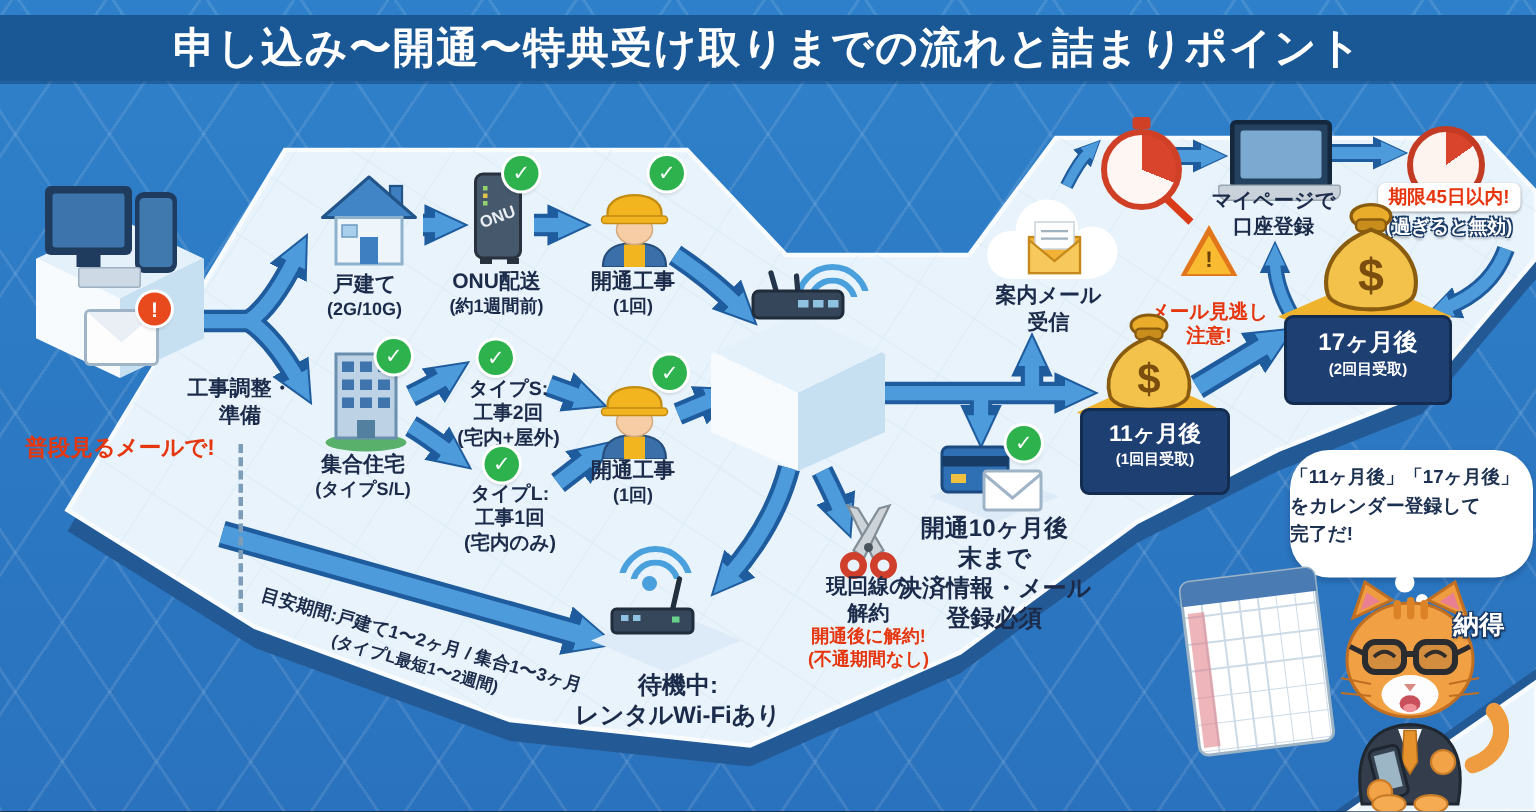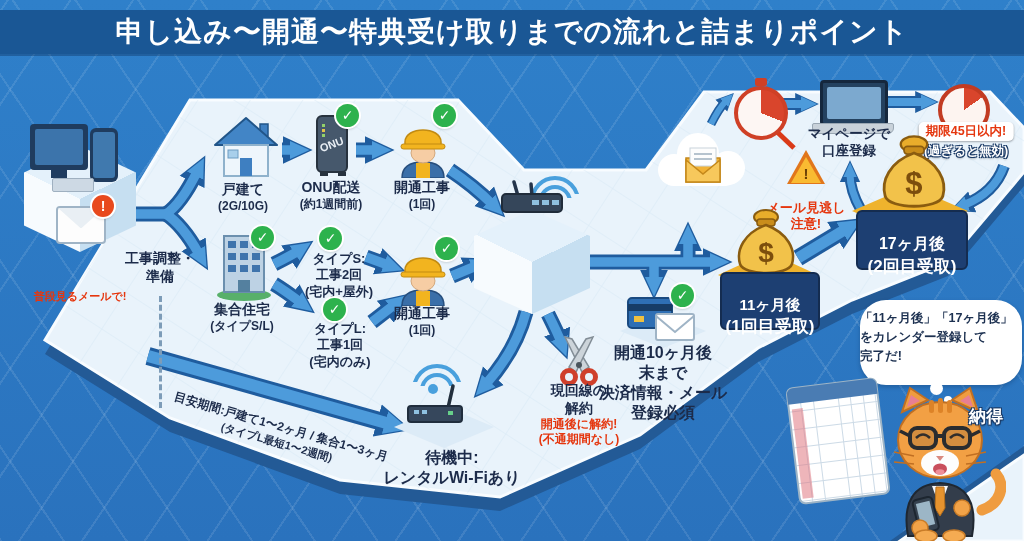--- a/index.html
+++ b/index.html
@@ -60,22 +60,22 @@
   .wifi::before{content:"";position:absolute;left:-8px;top:-11px;width:26px;height:26px;
     border:4px solid #49a0dd;border-radius:50%;clip-path:polygon(0 0,100% 0,100% 38%,0 38%);}
   .wifi::after{content:"";position:absolute;left:-16px;top:-20px;width:42px;height:42px;
     border:4px solid #49a0dd;border-radius:50%;clip-path:polygon(0 0,100% 0,100% 36%,0 36%);}
   .diamond{position:absolute;background:#dcebf7;clip-path:polygon(50% 0,100% 50%,50% 100%,0 50%);
     filter:drop-shadow(0 4px 0 #a9c9e0);}
   .gdiamond{position:absolute;background:#efb32d;clip-path:polygon(50% 0,100% 50%,50% 100%,0 50%);
     filter:drop-shadow(0 5px 0 #bc851c);}
   .navybox{position:absolute;background:#1d3f72;border:2px solid #142c50;border-radius:6px;
     color:#fff;text-align:center;font-weight:bold;}
-  .navybox .t1{display:block;font-size:15px;padding-top:22px;}
-  .navybox .t2{display:block;font-size:17px;}
+  .navybox .t1{display:block;font-size:15px;padding-top:6px;}
+  .navybox .t2{display:block;font-size:10px;}
   .pill{position:absolute;transform:translateX(-50%);background:#fff;border-radius:5px;
     padding:1px 7px;color:#e5360e;font-weight:800;font-size:12.5px;white-space:nowrap;
     box-shadow:0 1px 2px rgba(0,0,0,.3);}
   .outline-w{color:#fff;font-weight:800;
     text-shadow:1px 1px 0 #1a3a66,-1px 1px 0 #1a3a66,1px -1px 0 #1a3a66,-1px -1px 0 #1a3a66,0 2px 2px rgba(0,0,0,.3);}
   .bubble{position:absolute;background:#fff;border-radius:26px;text-align:left;
     color:#1c3050;font-weight:700;font-size:12.5px;line-height:1.5;
     box-shadow:0 2px 4px rgba(10,40,80,.3);}
   .bubble span{display:block;}
   .bdot{position:absolute;background:#fff;border-radius:50%;}
@@ -181,21 +181,21 @@
     <span>申し込み〜開通〜特典受け取りまでの流れと詰まりポイント</span>
   </div>
 
   <div class="cube" style="left:24px;top:146px;width:112px;height:106px"></div>
   <div class="monitor" style="left:30px;top:124px"></div>
   <div class="phone" style="left:90px;top:128px"></div>
   <div class="keyboard" style="left:52px;top:178px"></div>
   <div class="env" style="left:56px;top:206px"></div>
   <div class="alertb" style="left:92px;top:195px">
     <span>!</span></div>
-  <div class="lbl red" style="left:80px;top:290px;font-size:11px">
+  <div class="lbl red" style="left:80px;top:290px;font-size:15px">
     <span>普段見るメールで!</span>
     </div>
 
   <div class="lbl" style="left:160px;top:250px">
     <span>工事調整・</span>
     <span>準備</span>
     </div>
   <div class="dashline" style="left:159px;top:296px;height:112px"></div>
 
   <svg class="node" style="left:213px;top:116px" width="66" height="62" viewBox="0 0 66 62">
@@ -355,20 +355,24 @@
   <svg class="node" style="left:650px;top:128px" width="104" height="62" viewBox="0 0 104 62">
     <circle cx="24" cy="42" r="16" fill="#fff"></circle>
       <circle cx="48" cy="26" r="21" fill="#fff"></circle>
     <circle cx="78" cy="40" r="17" fill="#fff"></circle>
       <rect x="16" y="38" width="70" height="20" rx="10" fill="#fff"></rect>
     <rect x="36" y="30" width="34" height="24" fill="#f1b236" stroke="#c5881a" stroke-width="1.5"></rect>
     <rect x="40" y="20" width="26" height="18" fill="#fdfdfd" stroke="#c9d4dc"></rect>
     <path d="M44,26 H62 M44,31 H62" stroke="#9fb0bf" stroke-width="1.5"></path>
     <path d="M36,32 L53,46 L70,32 L70,54 L36,54 Z" fill="#f7c85c" stroke="#c5881a" stroke-width="1.5"></path>
   </svg>
+  <div class="lbl" style="left:699px;top:188px">
+    <span>案内メール</span>
+    <span>受信</span>
+    </div>
 
   <div class="timer" style="left:734px;top:86px;width:46px;height:46px"></div>
   <div class="warn" style="left:787px;top:150px">
     <span>!</span>
     </div>
   <div class="lbl red" style="left:806px;top:200px;font-size:13px">
     <span>メール見逃し</span>
     <span>注意!</span>
     </div>
 

